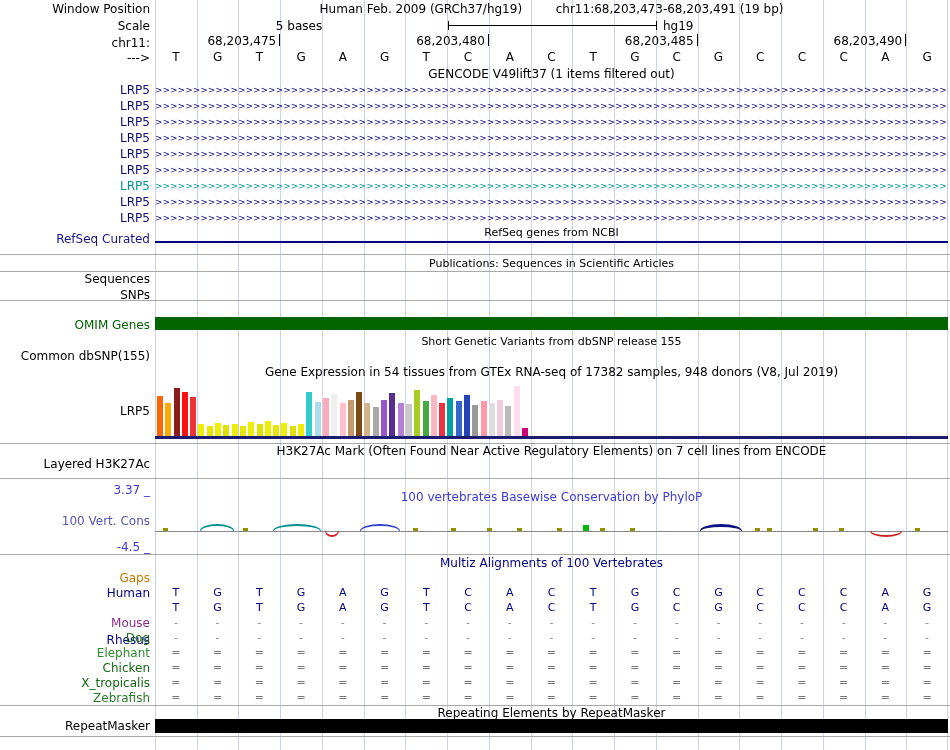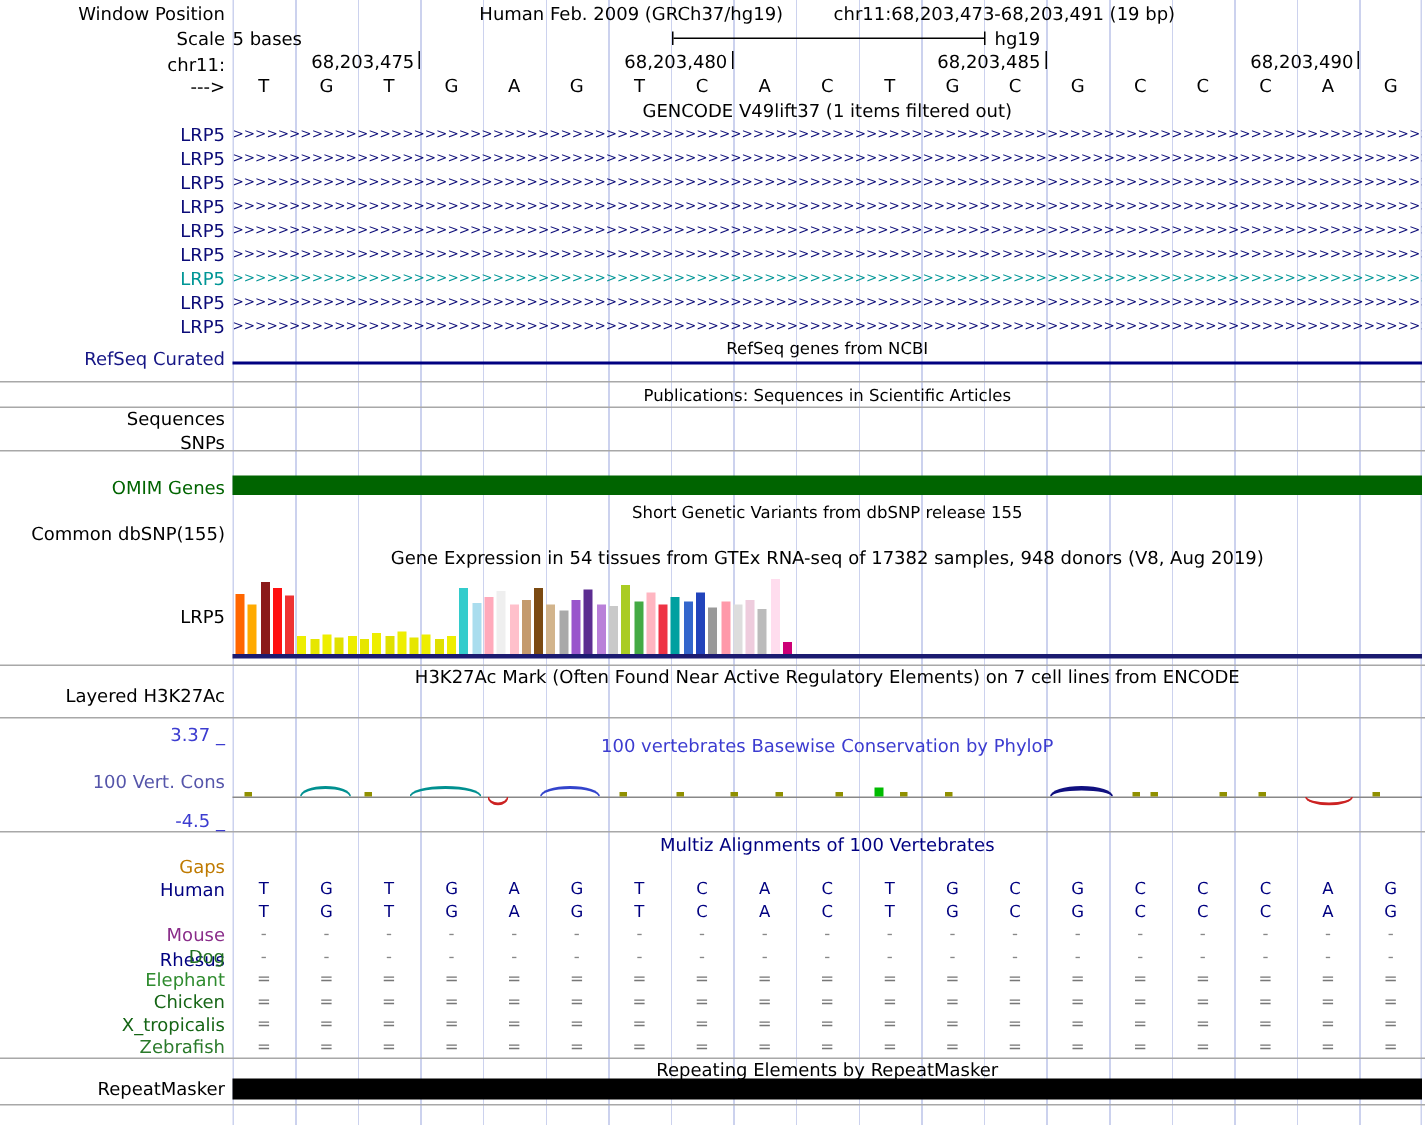--- a/index.html
+++ b/index.html
@@ -15,21 +15,21 @@
 
   .row-label { position:absolute; left:0; width:150px; text-align:right; white-space:nowrap; z-index:3; }
   .center-title { position:absolute; left:155px; width:793px; text-align:center; white-space:nowrap; z-index:3; }
   .small { font-size:11px; }
 
   
   #coord-row { position:absolute; left:0; top:34px; width:950px; height:14px; z-index:3; }
   .vtick { position:absolute; top:0; width:1px; height:12px; background:#000; }
   .coord-num { position:absolute; top:0; width:84px; text-align:right; }
 
-  .scale-text { position:absolute; left:155px; top:19px; width:288px; text-align:left; z-index:3; }
+  .scale-text { position:absolute; left:155px; top:19px; width:288px; text-align:center; z-index:3; }
   .scalebar { position:absolute; left:448px; top:21px; width:209px; height:9px;
               border-left:1px solid #000; border-right:1px solid #000;
               background:linear-gradient(#000,#000) center/100% 1px no-repeat; z-index:3; }
   .scale-asm { position:absolute; left:663px; top:19px; z-index:3; }
 
   .seq-row { position:absolute; left:155px; top:50px; width:793px; height:14px; display:flex; line-height:14px; z-index:3; }
   .seq-cell { flex:1; text-align:center; }
 
   
   .tx-row { position:absolute; left:0; width:950px; height:16px; z-index:3; }
@@ -174,21 +174,21 @@
 
   <div class="row-label" style="top:272px">Sequences</div>
   <div class="row-label" style="top:288px">SNPs</div>
 
   <div class="omim-bar"></div>
   <div class="row-label dkgreen" style="top:318px">OMIM Genes</div>
 
   <div class="center-title small" style="top:335px">Short Genetic Variants from dbSNP release 155</div>
   <div class="row-label" style="top:349px">Common dbSNP(155)</div>
 
-  <div class="center-title" style="top:365px">Gene Expression in 54 tissues from GTEx RNA-seq of 17382 samples, 948 donors (V8, Aug 2019)</div>
+  <div class="center-title" style="top:365px">Gene Expression in 54 tissues from GTEx RNA-seq of 17382 samples, 948 donors (V8, Jul 2019)</div>
   <div id="gtex-bars">
       <div class="gtex-bar" style="height: 40px; background: rgb(255, 102, 0);"></div>
       <div class="gtex-bar" style="height: 33px; background: rgb(255, 170, 0);"></div>
       <div class="gtex-bar" style="height: 48px; background: rgb(139, 26, 26);"></div>
       <div class="gtex-bar" style="height: 44px; background: rgb(255, 17, 17);"></div>
       <div class="gtex-bar" style="height: 39px; background: rgb(238, 51, 51);"></div>
       <div class="gtex-bar" style="height: 12px; background: rgb(238, 238, 0);"></div>
       <div class="gtex-bar" style="height: 10px; background: rgb(230, 230, 0);"></div>
       <div class="gtex-bar" style="height: 13px; background: rgb(238, 238, 0);"></div>
       <div class="gtex-bar" style="height: 11px; background: rgb(224, 224, 0);"></div>

